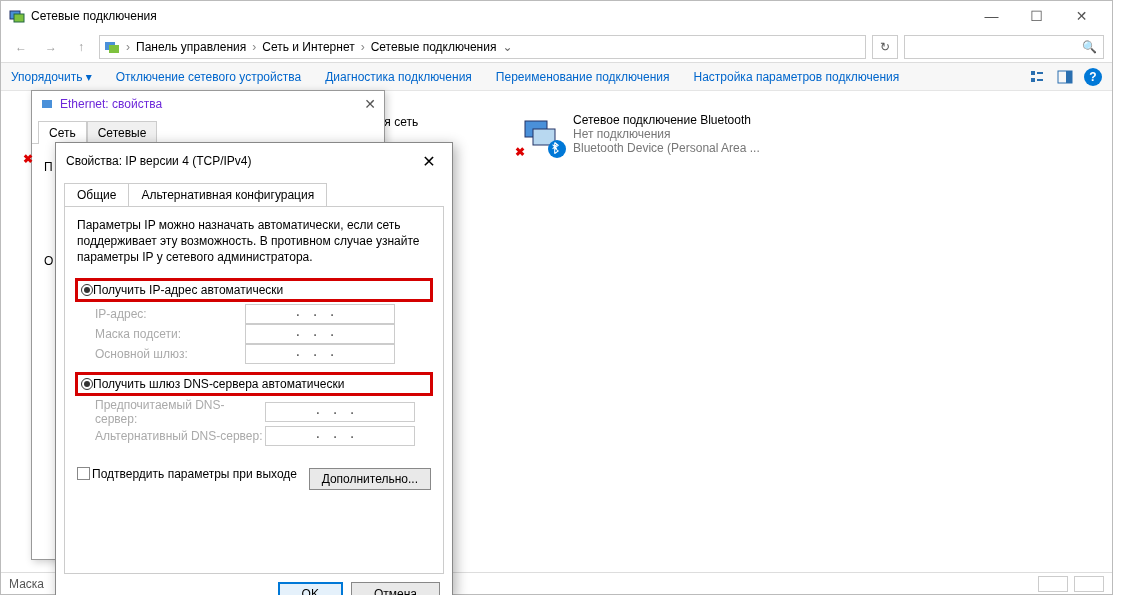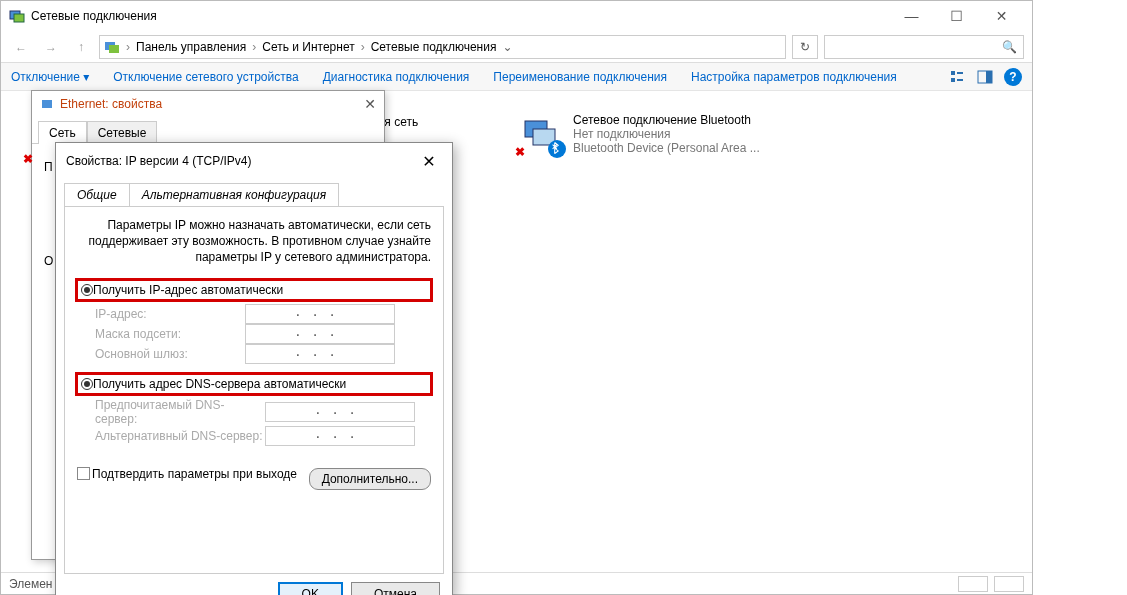--- a/index.html
+++ b/index.html
@@ -1,19 +1,19 @@
 <!DOCTYPE html>
 <html><head>
 <meta charset="utf-8">
 <style>
 * { box-sizing: border-box; margin: 0; padding: 0; font-family: "Segoe UI", Tahoma, sans-serif; font-size: 12px; }
 body { background: #fff; width: 1127px; height: 595px; position: relative; overflow: hidden; }
 
 
-.explorer { position: absolute; left: 0; top: 0; width: 1033px; height: 595px; border: 1px solid #bbb; }
+.explorer { position: absolute; left: 0; top: 0; width: 1113px; height: 595px; border: 1px solid #bbb; }
 .titlebar { height: 30px; display: flex; align-items: center; padding: 0 8px; background: #fff; }
 .titlebar .ticon { width: 16px; height: 16px; margin-right: 6px; }
 .titlebar .title { flex: 1; color: #000; }
 .titlebar .winbtns { display: flex; gap: 0; }
 .winbtn { width: 45px; height: 28px; display: flex; align-items: center; justify-content: center; color: #555; font-size: 14px; cursor: pointer; }
 
 .addrbar { height: 32px; display: flex; align-items: center; padding: 0 8px; gap: 6px; border-bottom: 1px solid #ddd; }
 .navbtn { width: 24px; height: 24px; display: flex; align-items: center; justify-content: center; color: #999; cursor: pointer; }
 .addrbox { flex: 1; height: 24px; border: 1px solid #ccc; display: flex; align-items: center; padding: 0 4px; gap: 6px; }
 .addrbox .crumb { color: #000; }
@@ -36,37 +36,37 @@
 .nettext .l2, .nettext .l3 { color: #777; }
 
 .statusbar { height: 22px; border-top: 1px solid #ddd; display: flex; align-items: center; padding: 0 8px; color:#555; }
 .statusbar .viewicons { margin-left:auto; display:flex; gap:6px;}
 .vicon { width:30px; height:16px; border:1px solid #ccc; }
 
 
 .dlg-eth { position: absolute; left: 31px; top: 90px; width: 354px; height: 470px; background: #fff; border: 1px solid #999; box-shadow: 2px 2px 8px rgba(0,0,0,0.2); }
 .dlg-eth .hdr { height: 26px; display: flex; align-items: center; padding: 0 8px; }
 .dlg-eth .hdr .dicon { width:14px; height:14px; margin-right:6px;}
-.dlg-eth .hdr .ttl { flex:1; color:#c2410c;}
+.dlg-eth .hdr .ttl { flex:1; color:#6d28d9;}
 .dlg-eth .hdr .xbtn { color:#555; cursor:pointer; font-size:14px;}
 .tabs-eth { display:flex; padding: 4px 6px 0 6px; border-bottom:1px solid #ccc; gap:0;}
 .tab-eth { padding:4px 10px; border:1px solid #ccc; border-bottom:none; background:#fff; margin-bottom:-1px;}
 .tab-eth.inactive { background:#f0f0f0;}
 
 
 .dlg { position: absolute; left: 55px; top: 142px; width: 398px; height: 455px; background: #fff; border: 1px solid #888; box-shadow: 3px 3px 12px rgba(0,0,0,0.3); }
 .dlg .hdr { height: 28px; display: flex; align-items: center; padding: 18px 10px; }
 .dlg .hdr .ttl { flex: 1; color: #000; }
 .dlg .hdr .xbtn { width:26px; height:22px; display:flex;align-items:center;justify-content:center; font-size:16px; cursor:pointer;}
 
 .dlg .tabrow { display: flex; padding: 4px 8px 0 8px; }
-.dlg .tab { padding: 4px 12px; border: 1px solid #ccc; border-bottom: none; background: #fff; cursor: pointer; font-style: italic; }
+.dlg .tab { padding: 4px 12px; border: 1px solid #ccc; border-bottom: none; background: #fff; cursor: pointer; }
 .dlg .tabpanel { border: 1px solid #ccc; margin: 0 8px 8px 8px; padding: 10px 12px 12px 12px; height: 368px; background:#fff; }
 
-.info { color: #000; line-height: 1.35; margin-bottom: 14px; text-align: right; }
+.info { color: #000; line-height: 1.35; margin-bottom: 14px; }
 
 .radiorow { display: flex; align-items: center; padding: 3px 0; }
 .radiorow.highlight { outline: 3px solid #d40000; outline-offset: -1px; padding:3px 4px;}
 .radio { width: 12px; height: 12px; border: 1px solid #333; border-radius: 50%; display: inline-flex; align-items: center; justify-content: center; }
 .radio .dot { width: 6px; height: 6px; background: #333; border-radius: 50%; }
 
 .fieldgrid { margin: 4px 0 10px 18px; display: grid; grid-template-columns: 150px 150px; align-items: center; }
 .fieldgrid.wide { grid-template-columns: 170px 150px; }
 .flabel { color: #aaa; }
 .ipinput { width: 150px; height: 20px; border: 1px solid #ccc; background: #fff; font-family: monospace; text-align:center; color:#555; letter-spacing: 10px;}
@@ -118,21 +118,21 @@
           <span>⌄</span>
         </div>
     </div>
     <div class="refresh">↻</div>
     <div class="searchbox">
         <span>🔍</span>
       </div>
   </div>
 
   <div class="cmdbar">
-    <span class="cmd">Отключение ▾</span>
+    <span class="cmd">Упорядочить ▾</span>
     <span class="cmd">Отключение сетевого устройства</span>
     <span class="cmd">Диагностика подключения</span>
     <span class="cmd">Переименование подключения</span>
     <span class="cmd">Настройка параметров подключения</span>
     <div class="cmdicons">
       <div class="cmdicon">
           <svg viewBox="0 0 16 16" width="16" height="16">
             <rect x="2" y="2" width="4" height="4" fill="#2a6fb0"></rect>
             <rect x="2" y="9" width="4" height="4" fill="#2a6fb0"></rect>
             <rect x="8" y="3" width="6" height="2" fill="#2a6fb0"></rect>
@@ -171,21 +171,21 @@
       </div>
       <div class="nettext">
         <span class="l1">Сетевое подключение Bluetooth</span>
         <span class="l2">Нет подключения</span>
         <span class="l3">Bluetooth Device (Personal Area ...</span>
       </div>
     </div>
   </div>
 
   <div class="statusbar">
-    <span>Элемен</span>
+    <span>Маска</span>
     <div class="viewicons">
       <div class="vicon"></div>
       <div class="vicon"></div>
     </div>
   </div>
 </div>
 
 <div class="dlg-eth">
   <div class="hdr">
     <svg class="dicon" viewBox="0 0 14 14">
@@ -228,33 +228,33 @@
       <span class="flabel">Маска подсети:</span>
       <div class="ipinput">...</div>
       <span class="flabel">Основной шлюз:</span>
       <div class="ipinput">...</div>
     </div>
 
     <div class="radiorow highlight">
       <span class="radio">
           <span class="dot"></span>
         </span>
-      <span>Получить адрес DNS-сервера автоматически</span>
+      <span>Получить шлюз DNS-сервера автоматически</span>
     </div>
     <div class="fieldgrid wide">
       <span class="flabel">Предпочитаемый DNS-сервер:</span>
       <div class="ipinput">...</div>
       <span class="flabel">Альтернативный DNS-сервер:</span>
       <div class="ipinput">...</div>
     </div>
 
     <div class="chkrow">
       <span class="chk"></span>
       <span>Подтвердить параметры при выходе</span>
-      <button class="advbtn" style="margin-left:auto;border-radius:9px;">Дополнительно...</button>
+      <button class="advbtn" style="margin-left:auto;">Дополнительно...</button>
     </div>
   </div>
   <div class="btnrow">
     <button class="btn primary">OK</button>
     <button class="btn">Отмена</button>
   </div>
 </div>
 
 <span class="reder" style="left:23px; top:152px;">✖</span>
 

